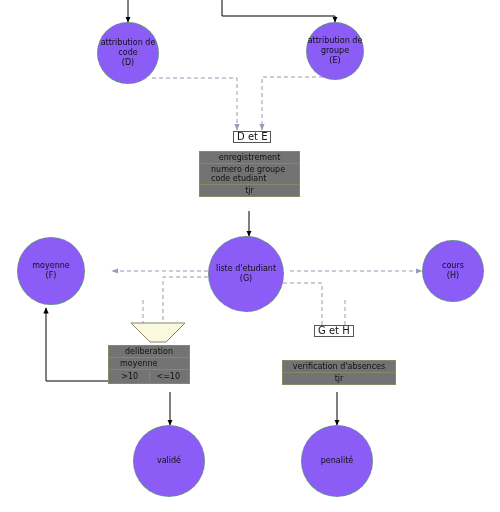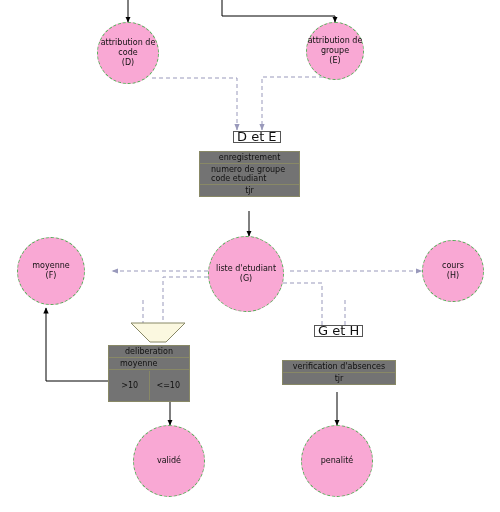--- a/index.html
+++ b/index.html
@@ -19,21 +19,21 @@
     position: absolute;
     left: 0;
     top: 0;
     width: 500px;
     height: 512px;
     pointer-events: none;
   }
   .node-circle {
     position: absolute;
     border-radius: 50%;
-    background: #f9a8d4;
+    background: #8b5cf6;
     border: 1px dashed #55aa55;
     box-sizing: border-box;
     display: flex;
     flex-direction: column;
     align-items: center;
     justify-content: center;
     text-align: center;
     color: #111111;
     font-size: 8px;
     line-height: 10px;
@@ -64,33 +64,33 @@
   .table-node .tbody {
     text-align: left;
     padding: 1px 11px;
     line-height: 9px;
   }
   .table-node .split {
     display: flex;
   }
   .table-node .split > div {
     flex: 1;
-    padding: 10px 2px;
+    padding: 1px 2px;
     box-sizing: border-box;
     text-align: center;
     white-space: nowrap;
   }
   .table-node .split > div:first-child {
     border-right: 1px solid #888866;
   }
   .label-box {
     position: absolute;
     border: 1px solid #555555;
     background: #ffffff;
-    font-size: 13px;
+    font-size: 10px;
     color: #111111;
     padding: 0px 3px 1px 3px;
     box-sizing: border-box;
     white-space: nowrap;
     line-height: 9px;
   }
 </style>
 </head>
 <body>
 

